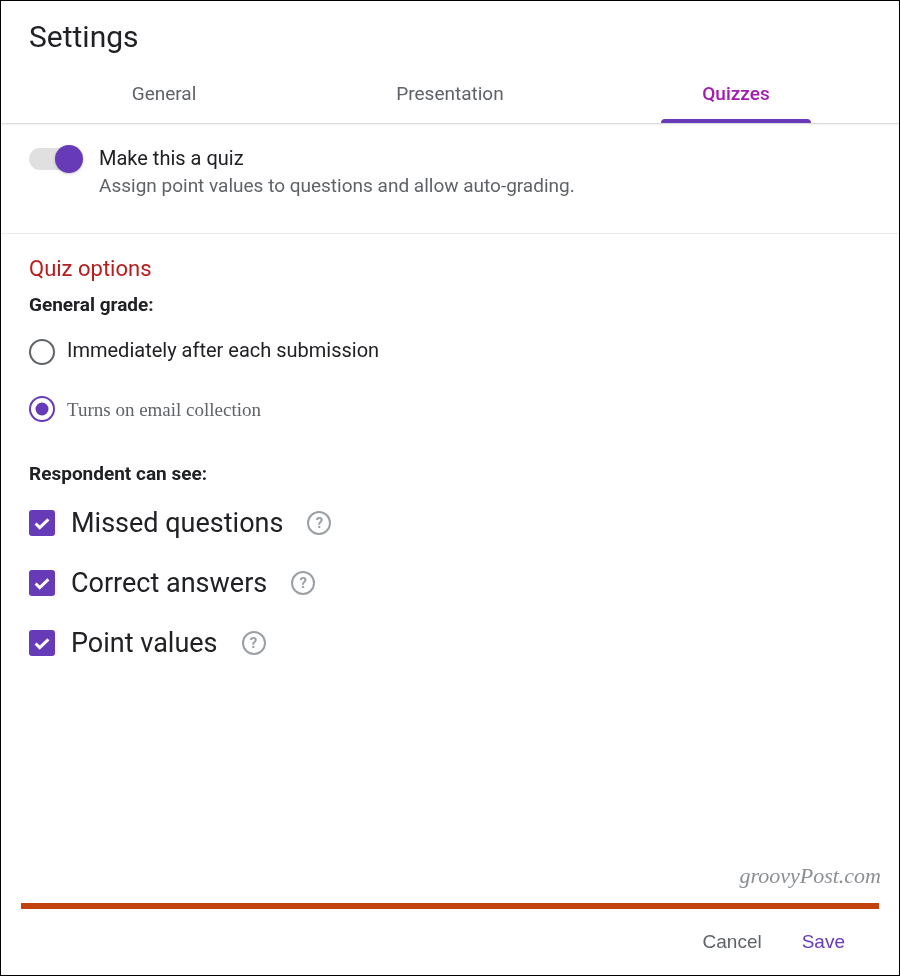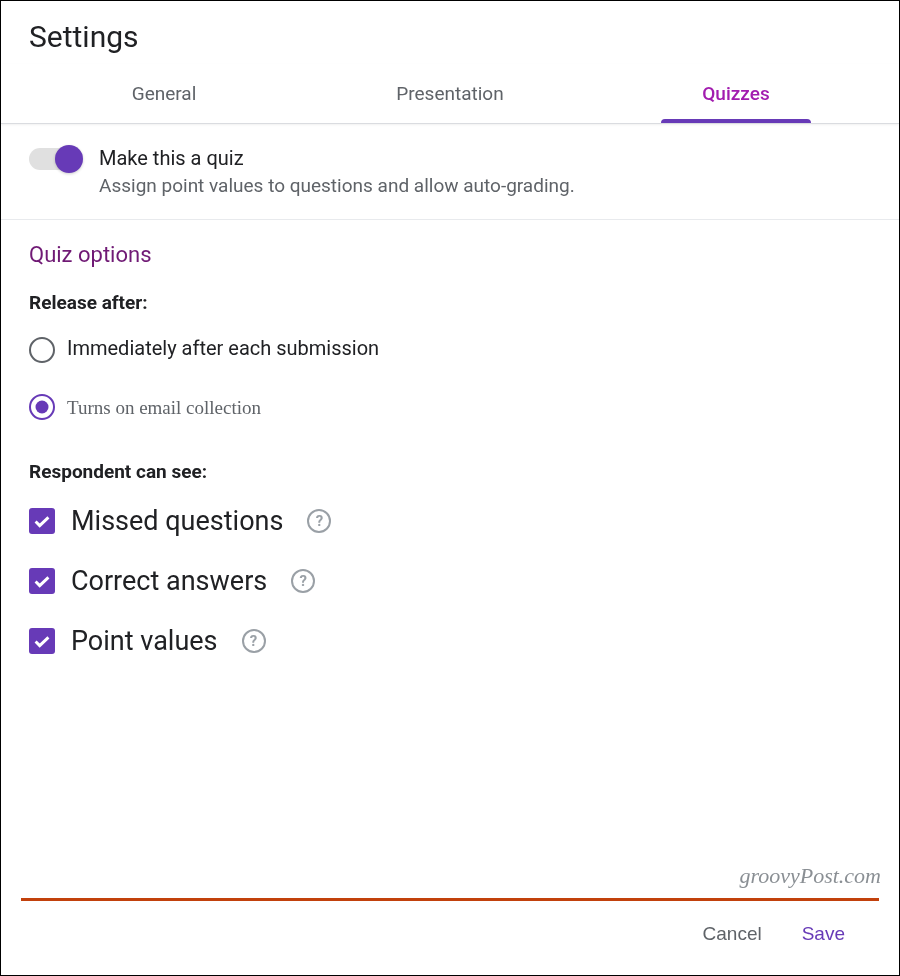--- a/index.html
+++ b/index.html
@@ -60,21 +60,21 @@
       background: #673ab7;
       border-radius: 4px 4px 0 0;
     }
     .section {
       padding: 22px 28px;
     }
     .toggle-row {
       display: flex;
       align-items: flex-start;
       gap: 20px;
-      padding: 22px 28px 22px 28px;
+      padding: 22px 28px 36px 28px;
       border-bottom: 1px solid #e8eaed;
     }
     .toggle {
       width: 50px;
       height: 22px;
       background: #e0e0e0;
       border-radius: 20px;
       position: relative;
       flex-shrink: 0;
       margin-top: 2px;
@@ -95,22 +95,22 @@
       color: #202124;
       margin-bottom: 4px;
     }
     .toggle-text .subtitle {
       font-size: 19px;
       color: #5f6368;
     }
     .section-title {
       font-size: 22px;
       font-weight: 400;
-      color: #701a75;
-      margin-bottom: 24px;
+      color: #b91c1c;
+      margin-bottom: 12px;
     }
     .group-label {
       font-size: 19px;
       font-weight: 700;
       color: #202124;
       margin-bottom: 22px;
       margin-top: 10px;
     }
     .radio-row {
       display: flex;
@@ -197,27 +197,27 @@
       color: #8a8f94;
       font-family: Georgia, 'Times New Roman', serif;
       font-style: italic;
       font-size: 22px;
     }
     .footer {
       position: absolute;
       bottom: 0;
       left: 0;
       right: 0;
-      border-top: 3px solid #c2410c;
+      border-top: 6px solid #c2410c;
       display: flex;
       justify-content: flex-end;
       gap: 40px;
       padding: 22px 34px;
       align-items: center;
-      margin: 8px 20px;
+      margin: 0 20px;
     }
     .btn {
       font-size: 19px;
       font-weight: 500;
       background: none;
       border: none;
       cursor: pointer;
     }
     .btn.cancel {
       color: #5f6368;
@@ -245,21 +245,21 @@
   </div>
   <div class="toggle-text">
     <div class="title">Make this a quiz</div>
     <div class="subtitle">Assign point values to questions and allow auto-grading.</div>
   </div>
 </div>
 
 <div class="section">
   <div class="section-title">Quiz options</div>
 
-  <div class="group-label">Release after:</div>
+  <div class="group-label">General grade:</div>
 
   <div class="radio-row">
     <div class="radio"></div>
     <div class="radio-text">
       <div class="label">Immediately after each submission</div>
     </div>
   </div>
 
   <div class="radio-row">
     <div class="radio checked"></div>

